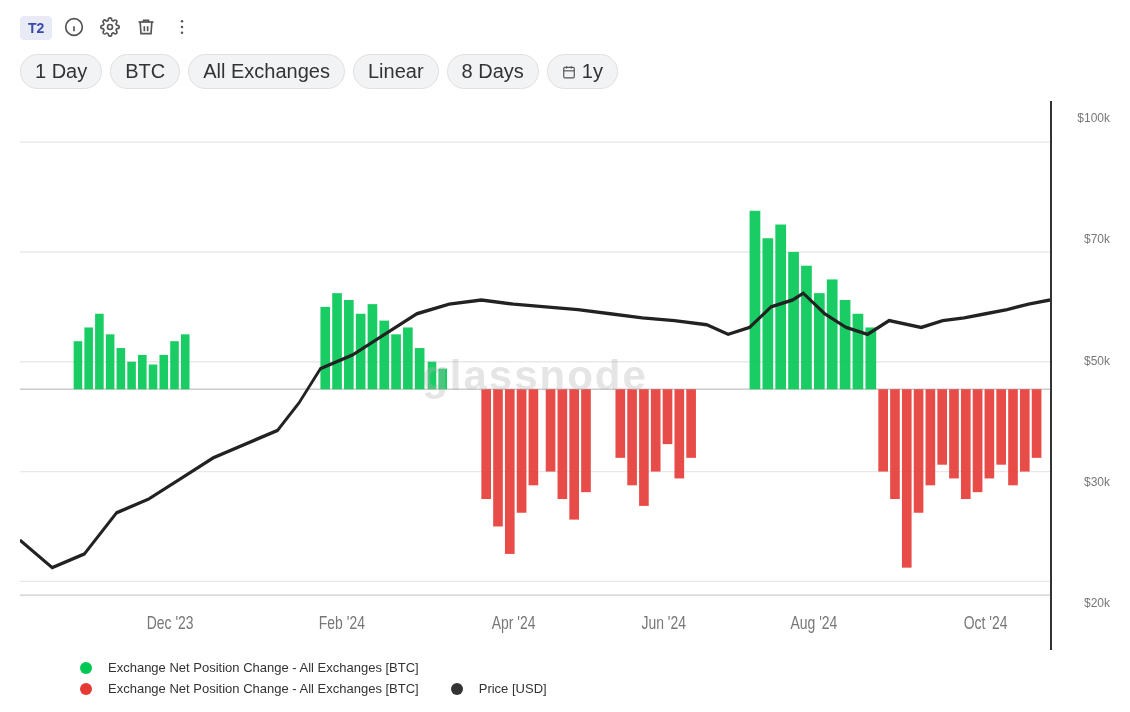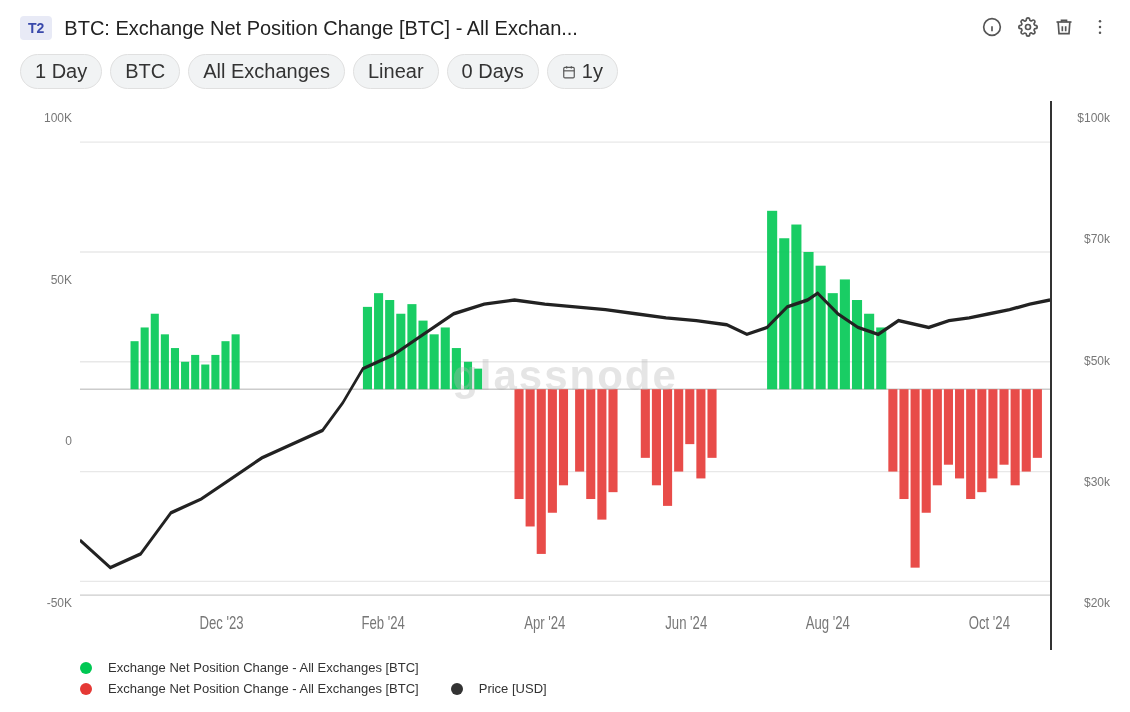--- a/index.html
+++ b/index.html
@@ -145,21 +145,20 @@
       flex-shrink: 0;
     }
   </style>
 </head>
 <body>
 
 <div class="container">
 
   <div class="header">
     <div class="t2-badge">T2</div>
-    <div class="title">BTC: Exchange Net Position Change [BTC] - All Exchan...</div>
     <div class="header-icons">
       <span class="header-icon">
         <svg width="20" height="20" viewBox="0 0 24 24" fill="none" stroke="#555" stroke-width="2">
           <circle cx="12" cy="12" r="10"></circle>
           <line x1="12" y1="8" x2="12" y2="8" stroke-width="3"></line>
           <line x1="12" y1="11" x2="12" y2="17"></line>
         </svg>
       </span>
       <span class="header-icon">
         <svg width="20" height="20" viewBox="0 0 24 24" fill="none" stroke="#555" stroke-width="2">
@@ -192,41 +191,35 @@
     <button class="filter-btn">
       <span>BTC</span>
     </button>
     <button class="filter-btn">
       <span>All Exchanges</span>
     </button>
     <button class="filter-btn">
       <span>Linear</span>
     </button>
     <button class="filter-btn">
-      <span>0 Days</span>
+      <span>8 Days</span>
     </button>
     <button class="filter-btn">
       <svg width="14" height="14" viewBox="0 0 24 24" fill="none" stroke="#555" stroke-width="2">
         <rect x="3" y="4" width="18" height="18" rx="2" ry="2"></rect>
         <line x1="16" y1="2" x2="16" y2="6"></line>
         <line x1="8" y1="2" x2="8" y2="6"></line>
         <line x1="3" y1="10" x2="21" y2="10"></line>
       </svg>
       <span>1y</span>
     </button>
   </div>
 
   <div class="chart-area">
 
-    <div class="y-axis-left">
-      <span>100K</span>
-      <span>50K</span>
-      <span>0</span>
-      <span>-50K</span>
-    </div>
 
     <div class="chart-wrapper">
       <div class="watermark">glassnode</div>
       <svg class="chart-svg" viewBox="0 0 960 400" preserveAspectRatio="none">
 
         <line x1="0" y1="30" x2="960" y2="30" stroke="#e8e8e8" stroke-width="1"></line>
         <line x1="0" y1="110" x2="960" y2="110" stroke="#e8e8e8" stroke-width="1"></line>
         <line x1="0" y1="190" x2="960" y2="190" stroke="#e8e8e8" stroke-width="1"></line>
         <line x1="0" y1="270" x2="960" y2="270" stroke="#e8e8e8" stroke-width="1"></line>
         <line x1="0" y1="350" x2="960" y2="350" stroke="#e8e8e8" stroke-width="1"></line>

